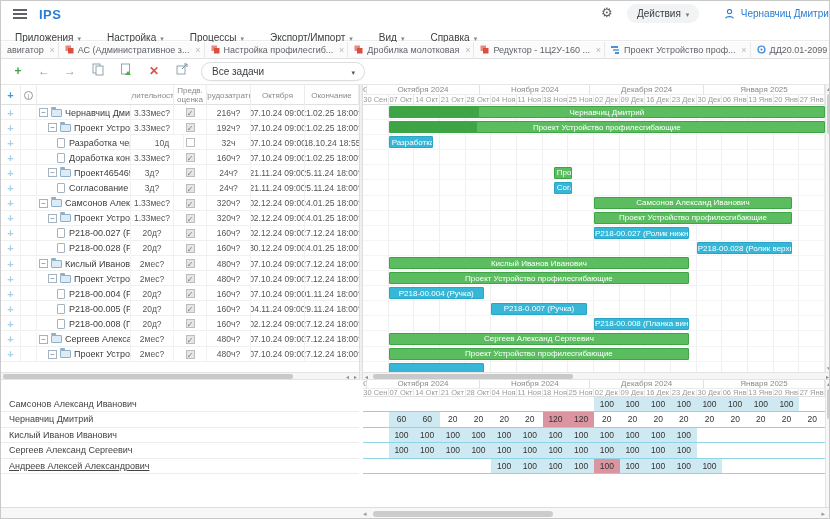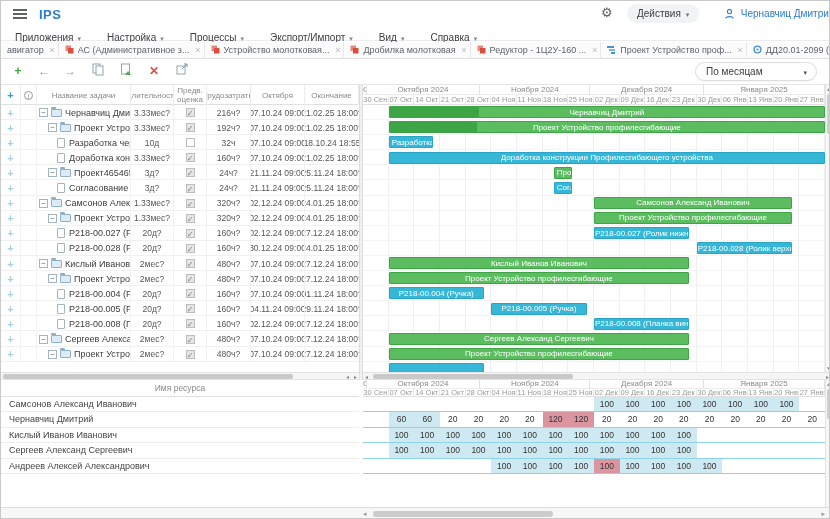--- a/index.html
+++ b/index.html
@@ -151,21 +151,21 @@
 
   <div class="tabbar" id="tabbar">
       <div class="tab"><span>авигатор</span><span class="x">×</span></div>
       <div class="tab"><span class="ticon"><svg width="9" height="9" viewBox="0 0 9 9">
             <rect x="0.5" y="0.5" width="5.5" height="5.5" fill="#e8897f"></rect>
             <rect x="3" y="3" width="5.5" height="5.5" fill="#d94f3f"></rect>
           </svg></span><span>АС (Административное з...</span><span class="x">×</span></div>
       <div class="tab"><span class="ticon"><svg width="9" height="9" viewBox="0 0 9 9">
             <rect x="0.5" y="0.5" width="5.5" height="5.5" fill="#e8897f"></rect>
             <rect x="3" y="3" width="5.5" height="5.5" fill="#d94f3f"></rect>
-          </svg></span><span>Устройство молотковая...</span><span class="x">×</span></div>
+          </svg></span><span>Настройка профилесгиб...</span><span class="x">×</span></div>
       <div class="tab"><span class="ticon"><svg width="9" height="9" viewBox="0 0 9 9">
             <rect x="0.5" y="0.5" width="5.5" height="5.5" fill="#e8897f"></rect>
             <rect x="3" y="3" width="5.5" height="5.5" fill="#d94f3f"></rect>
           </svg></span><span>Дробилка молотковая</span><span class="x">×</span></div>
       <div class="tab"><span class="ticon"><svg width="9" height="9" viewBox="0 0 9 9">
             <rect x="0.5" y="0.5" width="5.5" height="5.5" fill="#e8897f"></rect>
             <rect x="3" y="3" width="5.5" height="5.5" fill="#d94f3f"></rect>
           </svg></span><span>Редуктор - 1Ц2У-160 ...</span><span class="x">×</span></div>
       <div class="tab"><span class="ticon"><svg width="9" height="9" viewBox="0 0 9 9">
             <rect x="0" y="1" width="7" height="2" fill="#4a90d9"></rect>
@@ -194,35 +194,34 @@
           <path d="M5 12 L11 12 L8 8 Z" fill="#4caf50"></path>
         </svg>
     </div>
     <div class="tbtn" style="left:144px;color:#d9534f;font-weight:bold;">✕</div>
     <div class="tbtn" style="left:172px;">
       <svg width="12" height="12" viewBox="0 0 12 12">
           <rect x="1" y="3" width="8" height="8" fill="#fff" stroke="#90a4ae"></rect>
           <path d="M6 6 L11 1 M11 1 L8 1 M11 1 L11 4" stroke="#78909c" fill="none"></path>
         </svg>
     </div>
-    <div class="pill" style="left:694px; width:122px;">
-      <span>По месяцам</span><span class="car">▾</span>
+    <div class="pill" style="left:122px; width:164px; left:200px;">
+      <span>Все задачи</span><span class="car">▾</span>
     </div>
   </div>
 
   <div class="upper">
     <div class="ttable">
       <div class="thead" id="thead">
           <div class="th" style="left: 0px; width: 20px;">
             <span style="color:#3b9bd9;font-weight:bold;font-size:11px;">+</span>
           </div>
           <div class="th" style="left: 20px; width: 16px;">
             <span style="display:inline-block;width:9px;height:9px;border:1px solid #999;border-radius:50%;font-size:7px;line-height:9px;color:#999;">i</span>
           </div>
-          <div class="th" style="left: 36px; width: 94px;">Название задачи</div>
           <div class="th" style="left: 130px; width: 43px;">Длительность</div>
           <div class="th" style="left: 173px; width: 33px;">Предв. оценка</div>
           <div class="th" style="left: 206px; width: 44px;">Трудозатраты</div>
           <div class="th" style="left: 250px; width: 54px;">Октября</div>
           <div class="th" style="left: 304px; width: 54px;">Окончание</div>
         </div>
       <div class="trows" id="trows">
           <div class="trow" style="top: 0px;">
             <div class="td" style="left: 0px; width: 20px;">
               <span class="rowplus">+</span>
@@ -261,21 +260,21 @@
           </div>
           <div class="trow" style="top: 30.2px;">
             <div class="td" style="left: 0px; width: 20px;">
               <span class="rowplus">+</span>
             </div>
             <div class="td" style="left: 20px; width: 16px;"></div>
             <div class="td name" style="left: 36px; width: 94px; padding-left: 20px;">
               <span class="ico-doc"></span>
               <span>Разработка чертеж</span>
             </div>
-            <div class="td" style="left: 130px; width: 43px;">10д</div>
+            <div class="td" style="left: 140px; width: 43px;">10д</div>
             <div class="td" style="left: 173px; width: 33px;">
               <span class="cb"></span>
             </div>
             <div class="td" style="left: 206px; width: 44px;">32ч</div>
             <div class="td" style="left: 250px; width: 54px;">07.10.24 09:00</div>
             <div class="td" style="left: 304px; width: 54px; border-right: none;">18.10.24 18:55</div>
           </div>
           <div class="trow" style="top: 45.3px;">
             <div class="td" style="left: 0px; width: 20px;">
               <span class="rowplus">+</span>
@@ -590,23 +589,20 @@
             <div class="prog" style="width: 89.8333px;"></div>
             <div class="lab">Чернавчиц Дмитрий</div>
           </div>
           <div class="bar g" style="left: 25.6667px; width: 436.333px; top: 16.3px;">
             <div class="prog" style="width: 87.2667px;"></div>
             <div class="lab">Проект Устройство профилесгибающие</div>
           </div>
           <div class="bar b leftlab" style="left: 25.6667px; width: 43.89px; top: 31.4px;">
             <div class="lab">Разработка черт</div>
           </div>
-          <div class="bar b" style="left: 25.6667px; width: 436.333px; top: 46.5px;">
-            <div class="lab">Доработка конструкции Профилесгибающего устройства</div>
-          </div>
           <div class="bar g leftlab" style="left: 190.703px; width: 18.2233px; top: 61.6px;">
             <div class="lab">Прое</div>
           </div>
           <div class="bar b leftlab" style="left: 190.703px; width: 18.2233px; top: 76.7px;">
             <div class="lab">Согла</div>
           </div>
           <div class="bar g" style="left: 231px; width: 197.89px; top: 91.8px;">
             <div class="lab">Самсонов Александ Иванович</div>
           </div>
           <div class="bar g" style="left: 231px; width: 197.89px; top: 106.9px;">
@@ -621,21 +617,21 @@
           <div class="bar g" style="left: 25.6667px; width: 300.557px; top: 152.2px;">
             <div class="lab">Кислый Иванов Иванович</div>
           </div>
           <div class="bar g" style="left: 25.6667px; width: 300.557px; top: 167.3px;">
             <div class="lab">Проект Устройство профилесгибающие</div>
           </div>
           <div class="bar b" style="left: 25.6667px; width: 95.2233px; top: 182.4px;">
             <div class="lab">P218-00.004 (Ручка)</div>
           </div>
           <div class="bar b" style="left: 128.333px; width: 95.2233px; top: 197.5px;">
-            <div class="lab">P218-00.005 (Ручка)</div>
+            <div class="lab">P218-0.007 (Ручка)</div>
           </div>
           <div class="bar b" style="left: 231px; width: 95.2233px; top: 212.6px;">
             <div class="lab">P218-00.008 (Планка винтовая)</div>
           </div>
           <div class="bar g" style="left: 25.6667px; width: 300.557px; top: 227.7px;">
             <div class="lab">Сергеев Александ Сергеевич</div>
           </div>
           <div class="bar g" style="left: 25.6667px; width: 300.557px; top: 242.8px;">
             <div class="lab">Проект Устройство профилесгибающие</div>
           </div>
@@ -660,27 +656,26 @@
       <div class="harr" style="right:2px;">▸</div>
     </div>
     <div class="hsc" style="left:362px;width:468px;">
       <div class="harr" style="left:2px;">◂</div>
       <div class="thumb" style="left:10px;width:200px;"></div>
       <div class="harr" style="right:2px;">▸</div>
     </div>
   </div>
 
   <div class="lower">
-    <div class="rhead">Имя ресурса</div>
     <div id="rnames">
         <div class="rrow" style="top: 17px;">Самсонов Александ Иванович</div>
         <div class="rrow" style="top: 32.4px;">Чернавчиц Дмитрий</div>
         <div class="rrow" style="top: 47.8px;">Кислый Иванов Иванович</div>
         <div class="rrow" style="top: 63.2px;">Сергеев Александ Сергеевич</div>
-        <div class="rrow" style="top: 78.6px;">Андреев Алексей Александрович</div>
+        <div class="rrow" style="top: 78.6px; text-decoration: underline;">Андреев Алексей Александрович</div>
       </div>
     <div class="loadgrid">
       <div id="lhead">
           <div class="gm" style="left: 0px; width: 3.67033px; top: 0px; height: 8.5px; line-height: 8.5px;">С</div>
           <div class="gm" style="left: 3.67033px; width: 113.652px; top: 0px; height: 8.5px; line-height: 8.5px;">Октября 2024</div>
           <div class="gm" style="left: 117.322px; width: 110.007px; top: 0px; height: 8.5px; line-height: 8.5px;">Ноября 2024</div>
           <div class="gm" style="left: 227.33px; width: 113.678px; top: 0px; height: 8.5px; line-height: 8.5px;">Декабря 2024</div>
           <div class="gm" style="left: 341.007px; width: 120.993px; top: 0px; height: 8.5px; line-height: 8.5px;">Января 2025</div>
           <div class="gw" style="left: 0px; width: 25.6667px; top: 8.5px; height: 8.5px; line-height: 8.5px;">30 Сен</div>
           <div class="gw" style="left: 25.6667px; width: 25.6667px; top: 8.5px; height: 8.5px; line-height: 8.5px;">07 Окт</div>

